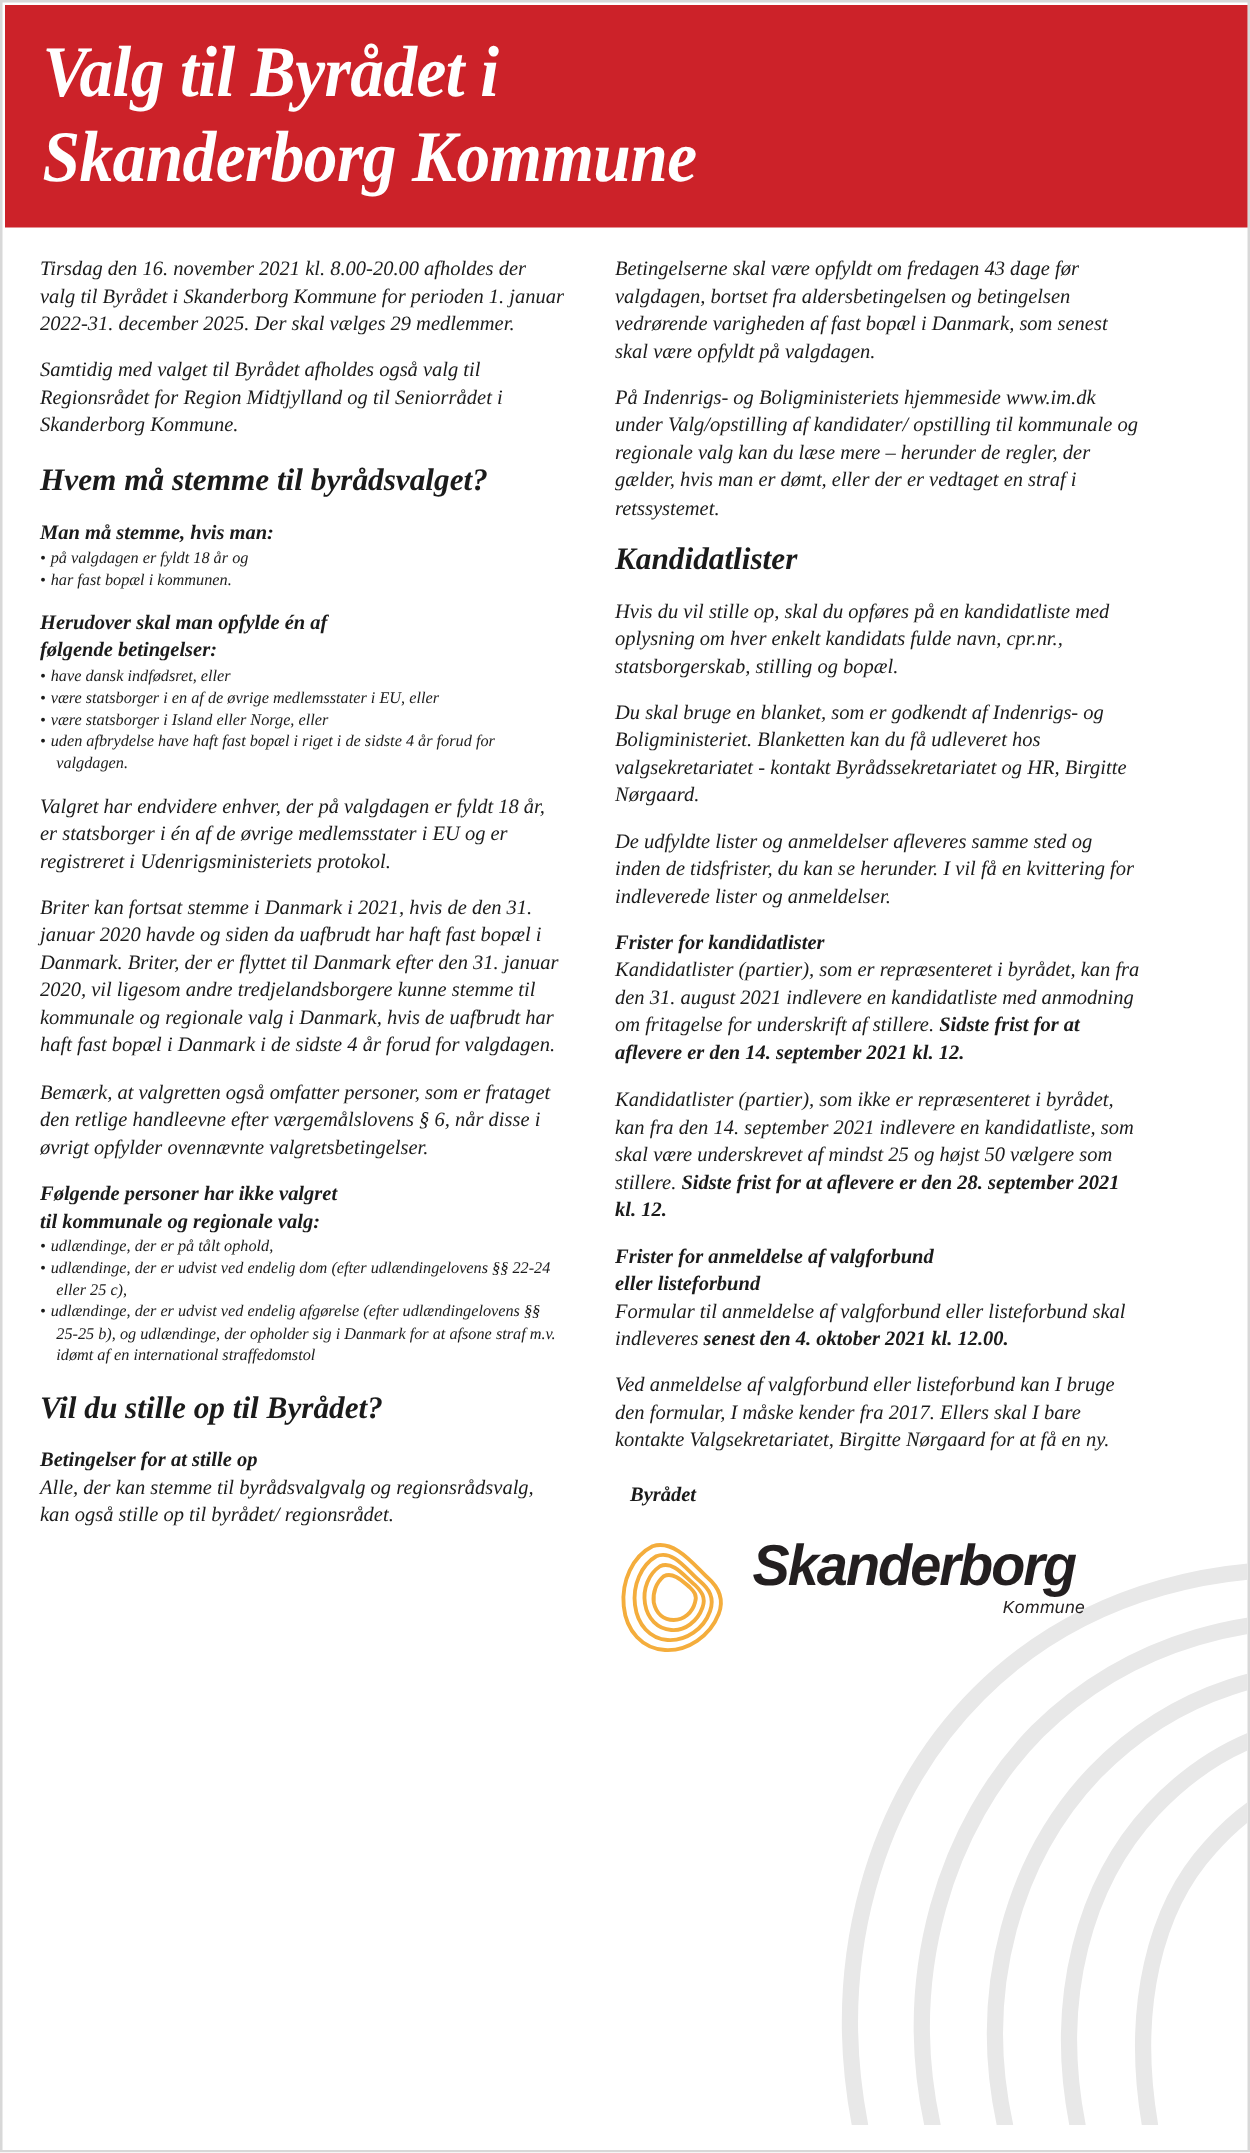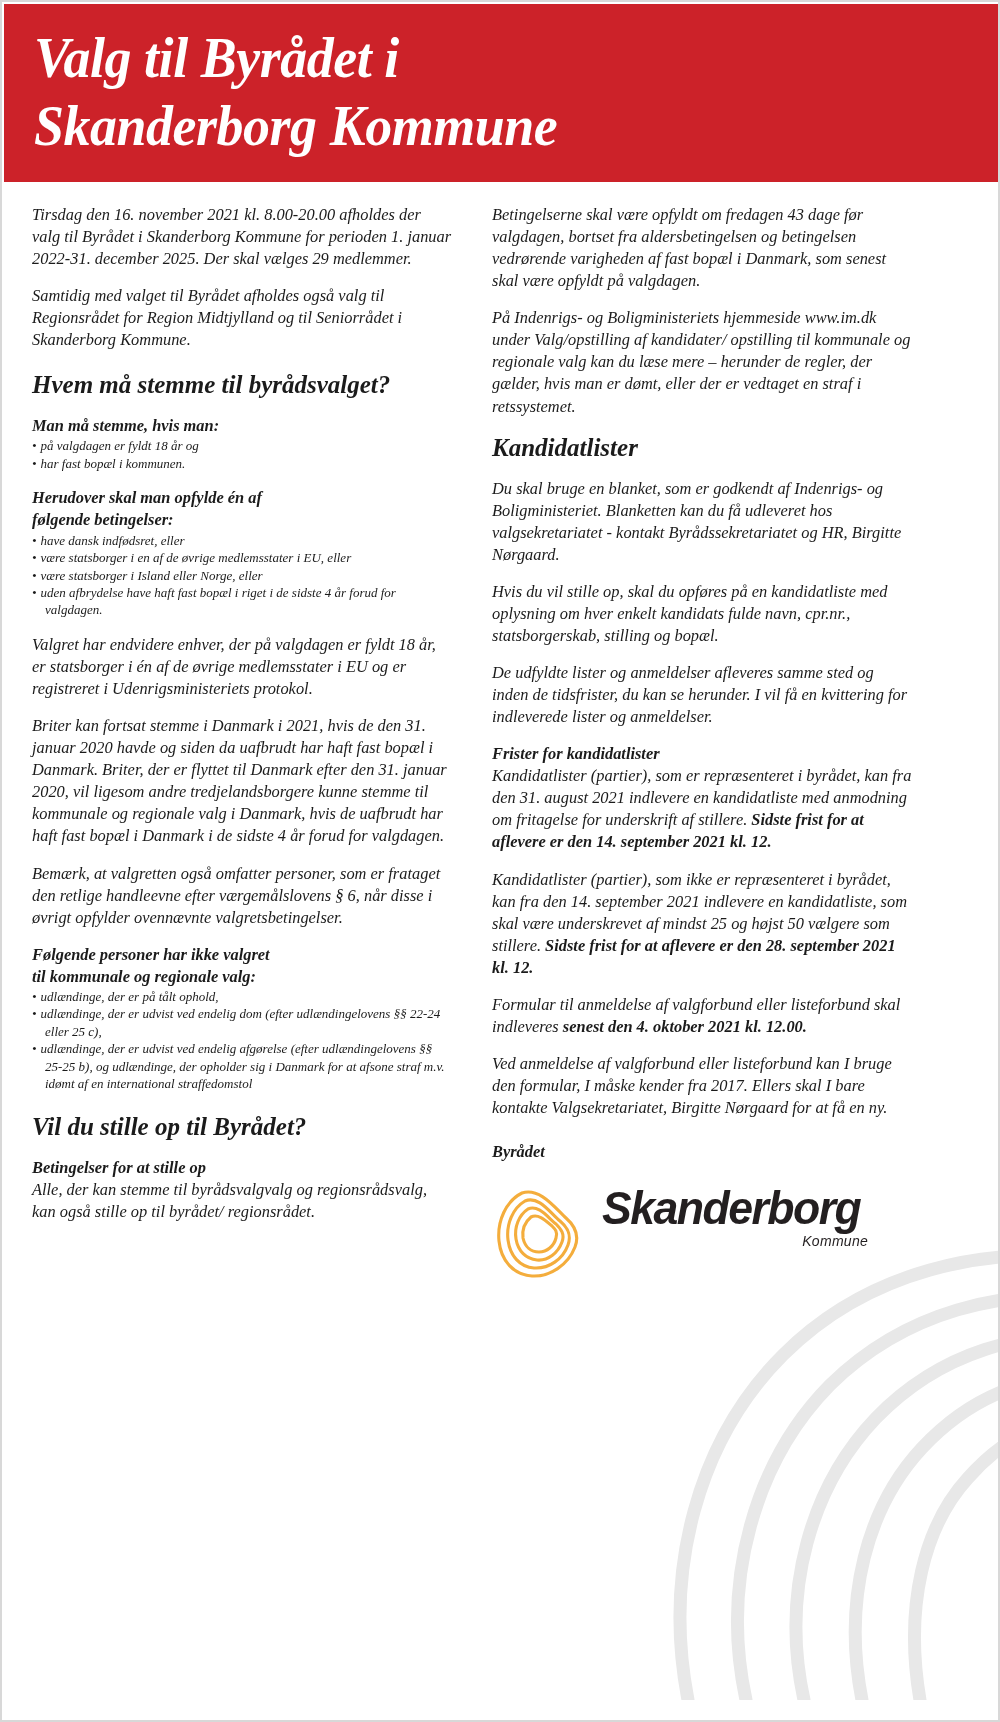--- a/index.html
+++ b/index.html
@@ -108,21 +108,21 @@
     padding-left: 13px;
     text-indent: -13px;
     margin: 0;
   }
   ul li .bullet { margin-right: 4px; }
 
   
   .sig {
     font-size: 16.4px;
     font-weight: bold;
-    margin: 22px 0 0 0;
+    margin: 22px 0 0 12px;
     line-height: 1.345;
   }
   .logo-row {
     display: flex;
     align-items: flex-start;
     margin-top: 22px;
     gap: 14px;
   }
   .logo-mark { flex: 0 0 auto; }
   .logo-text { position: relative; }
@@ -209,28 +209,30 @@
       <p>Alle, der kan stemme til byrådsvalgvalg og regionsrådsvalg, kan også stille op til byrådet/ regionsrådet.</p>
     </div>
 
     <div class="col">
 
       <p>Betingelserne skal være opfyldt om fredagen 43 dage før valgdagen, bortset fra aldersbetingelsen og betingelsen vedrørende varigheden af fast bopæl i Danmark, som senest skal være opfyldt på valgdagen.</p>
       <p>På Indenrigs- og Boligministeriets hjemmeside www.im.dk under Valg/opstilling af kandidater/ opstilling til kommunale og regionale valg kan du læse mere – herunder de regler, der gælder, hvis man er dømt, eller der er vedtaget en straf i retssystemet.</p>
 
       <h2 class="h2 tight-top">Kandidatlister</h2>
 
+      <p>Hvis du vil stille op, skal du opføres på en kandidatliste med oplysning om hver enkelt kandidats fulde navn, cpr.nr., statsborgerskab, stilling og bopæl.</p>
       <p>Du skal bruge en blanket, som er godkendt af Indenrigs- og Boligministeriet. Blanketten kan du få udleveret hos valgsekretariatet - kontakt Byrådssekretariatet og HR, Birgitte Nørgaard.</p>
-      <p>Hvis du vil stille op, skal du opføres på en kandidatliste med oplysning om hver enkelt kandidats fulde navn, cpr.nr., statsborgerskab, stilling og bopæl.</p>
       <p>De udfyldte lister og anmeldelser afleveres samme sted og inden de tidsfrister, du kan se herunder. I vil få en kvittering for indleverede lister og anmeldelser.</p>
 
       <div class="sub">Frister for kandidatlister</div>
       <p><span>Kandidatlister (partier), som er repræsenteret i byrådet, kan fra den 31. august 2021 indlevere en kandidatliste med anmodning om fritagelse for underskrift af stillere. </span><b>Sidste frist for at aflevere er den 14. september 2021 kl. 12.</b></p>
       <p><span>Kandidatlister (partier), som ikke er repræsenteret i byrådet, kan fra den 14. september 2021 indlevere en kandidatliste, som skal være underskrevet af mindst 25 og højst 50 vælgere som stillere. </span><b>Sidste frist for at aflevere er den 28. september 2021 kl. 12.</b></p>
 
+      <div class="sub" style="white-space:pre-line;">Frister for anmeldelse af valgforbund
+eller listeforbund</div>
       <p><span>Formular til anmeldelse af valgforbund eller listeforbund skal indleveres </span><b>senest den 4. oktober 2021 kl. 12.00.</b></p>
       <p>Ved anmeldelse af valgforbund eller listeforbund kan I bruge den formular, I måske kender fra 2017. Ellers skal I bare kontakte Valgsekretariatet, Birgitte Nørgaard for at få en ny.</p>
 
       <div class="sig">Byrådet</div>
 
       <div class="logo-row">
         <svg class="logo-mark" width="96" height="96" viewBox="0 0 96 96" fill="none" aria-hidden="true">
           <g stroke="#f4ad3c" fill="none" stroke-width="3.1" stroke-linejoin="round">
             <path d="M 30 8 C 14 16 5 36 7 56 C 9 76 22 90 40 91 C 58 92 76 80 83 62 C 88 49 82 40 74 33 C 64 24 48 2 30 8 Z"></path>
             <path d="M 33 16 C 21 23 14 39 16 55 C 18 71 28 82 42 83 C 57 84 71 74 76 60 C 80 49 75 42 68 36 C 59 29 47 10 33 16 Z"></path>

